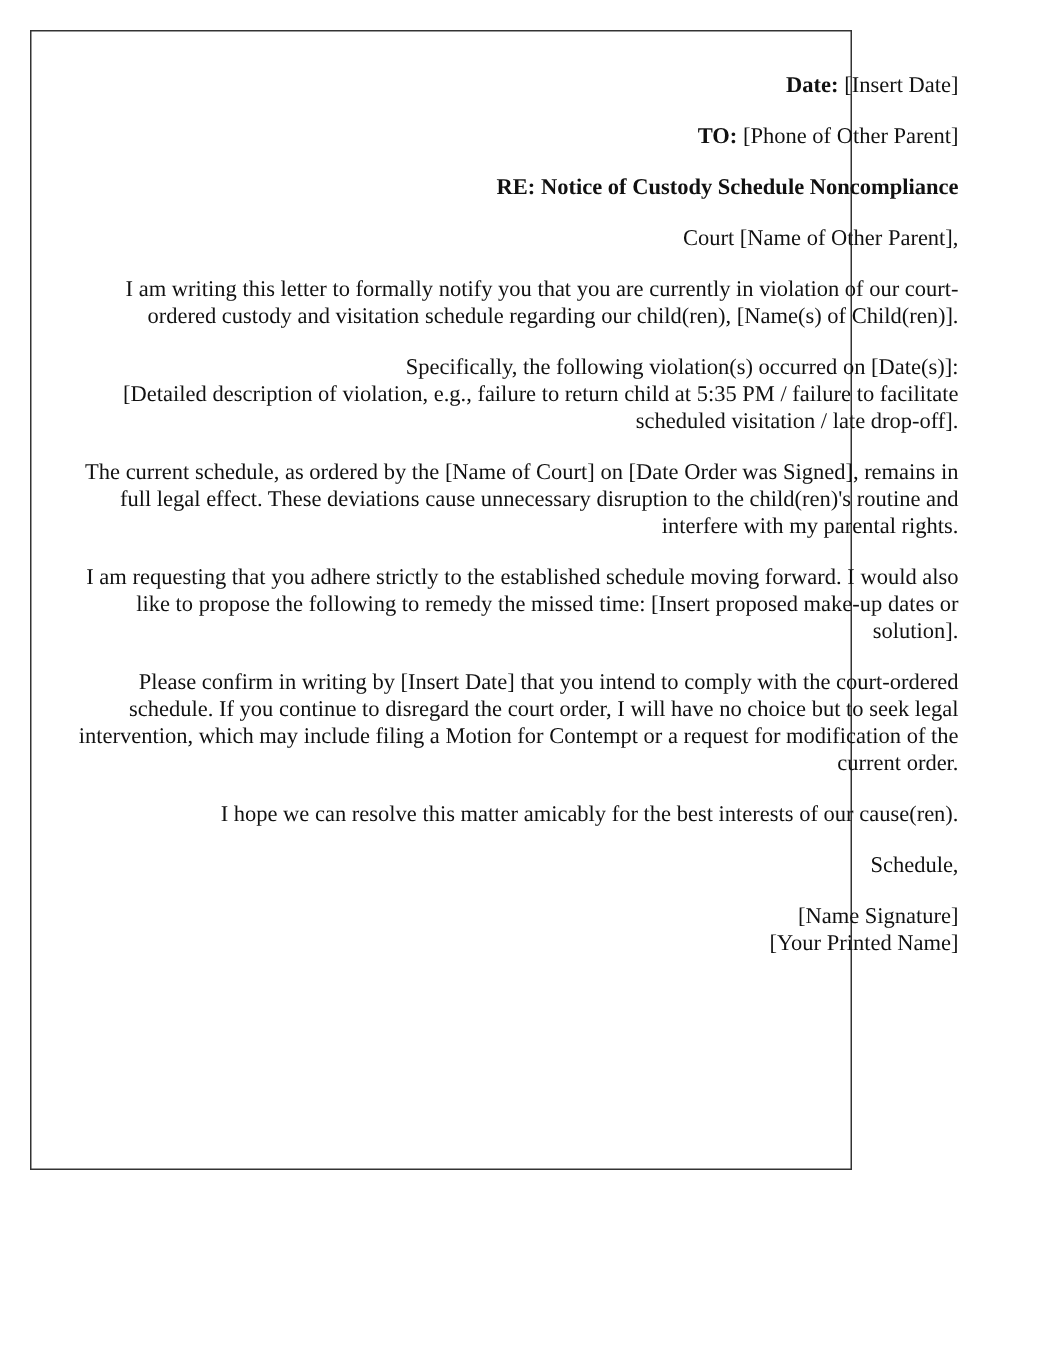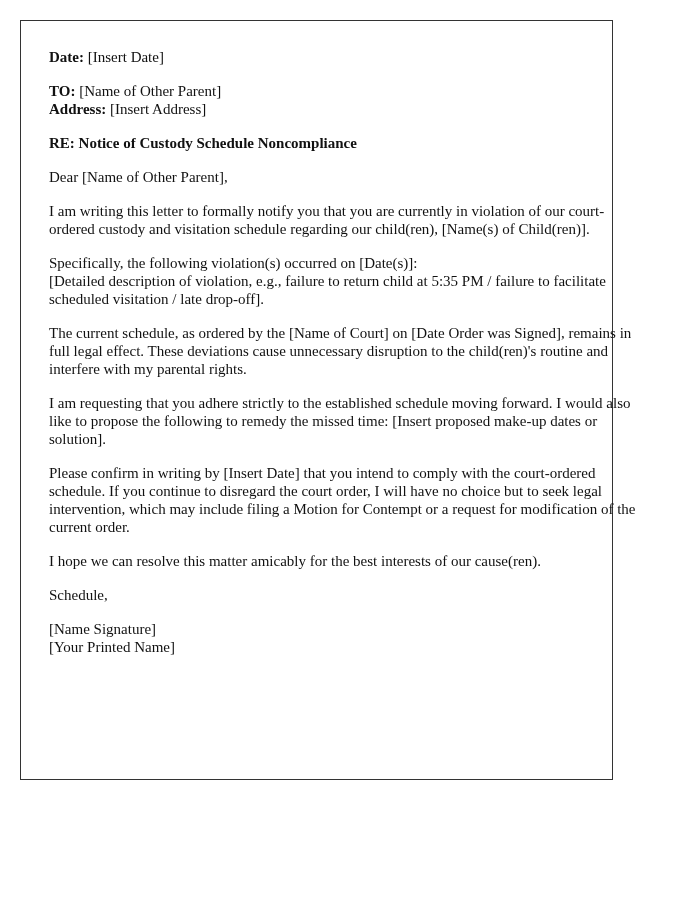--- a/index.html
+++ b/index.html
@@ -1,23 +1,24 @@
 <!DOCTYPE html>
 <html><head>
   <meta charset="utf-8">
   <style>
     html, body { margin: 0; padding: 0; background: #ffffff; }
     body { width: 700px; height: 900px; position: relative; overflow: hidden; }
     .page {
       position: absolute;
       left: 20px; top: 20px;
-      width: 593px; height: 760px;
+      width: 548px; height: 760px;
       border: 1px solid #333333;
       box-sizing: border-box;
       background: #ffffff;
+      text-align: right;
     }
     .content {
       position: absolute;
       left: 28px; top: 27px;
       width: 590px;
       font-family: "Liberation Serif", "DejaVu Serif", serif;
       font-size: 15px;
       line-height: 18px;
       color: #111111;
     }
@@ -29,27 +30,26 @@
 <body>
 
 <div class="page">
   <div class="content">
 
     <p>
       <b>Date:</b><span> [Insert Date]</span>
     </p>
 
     <p>
-      <span class="line"><b>TO:</b><span> [Name of Other Parent]</span></span>
-      <span class="line"><b>Address:</b><span> [Insert Address]</span></span>
+      <span class="line"><b>TO:</b><span> [Phone of Other Parent]</span></span>
     </p>
 
     <p><b>RE: Notice of Custody Schedule Noncompliance</b></p>
 
-    <p>Dear [Name of Other Parent],</p>
+    <p>Court [Name of Other Parent],</p>
 
     <p>I am writing this letter to formally notify you that you are currently in violation of our court-ordered custody and visitation schedule regarding our child(ren), [Name(s) of Child(ren)].</p>
 
     <p>
       <span class="line">Specifically, the following violation(s) occurred on [Date(s)]:</span>
       <span class="line">[Detailed description of violation, e.g., failure to return child at 5:35 PM / failure to facilitate scheduled visitation / late drop-off].</span>
     </p>
 
     <p>The current schedule, as ordered by the [Name of Court] on [Date Order was Signed], remains in full legal effect. These deviations cause unnecessary disruption to the child(ren)'s routine and interfere with my parental rights.</p>
 

